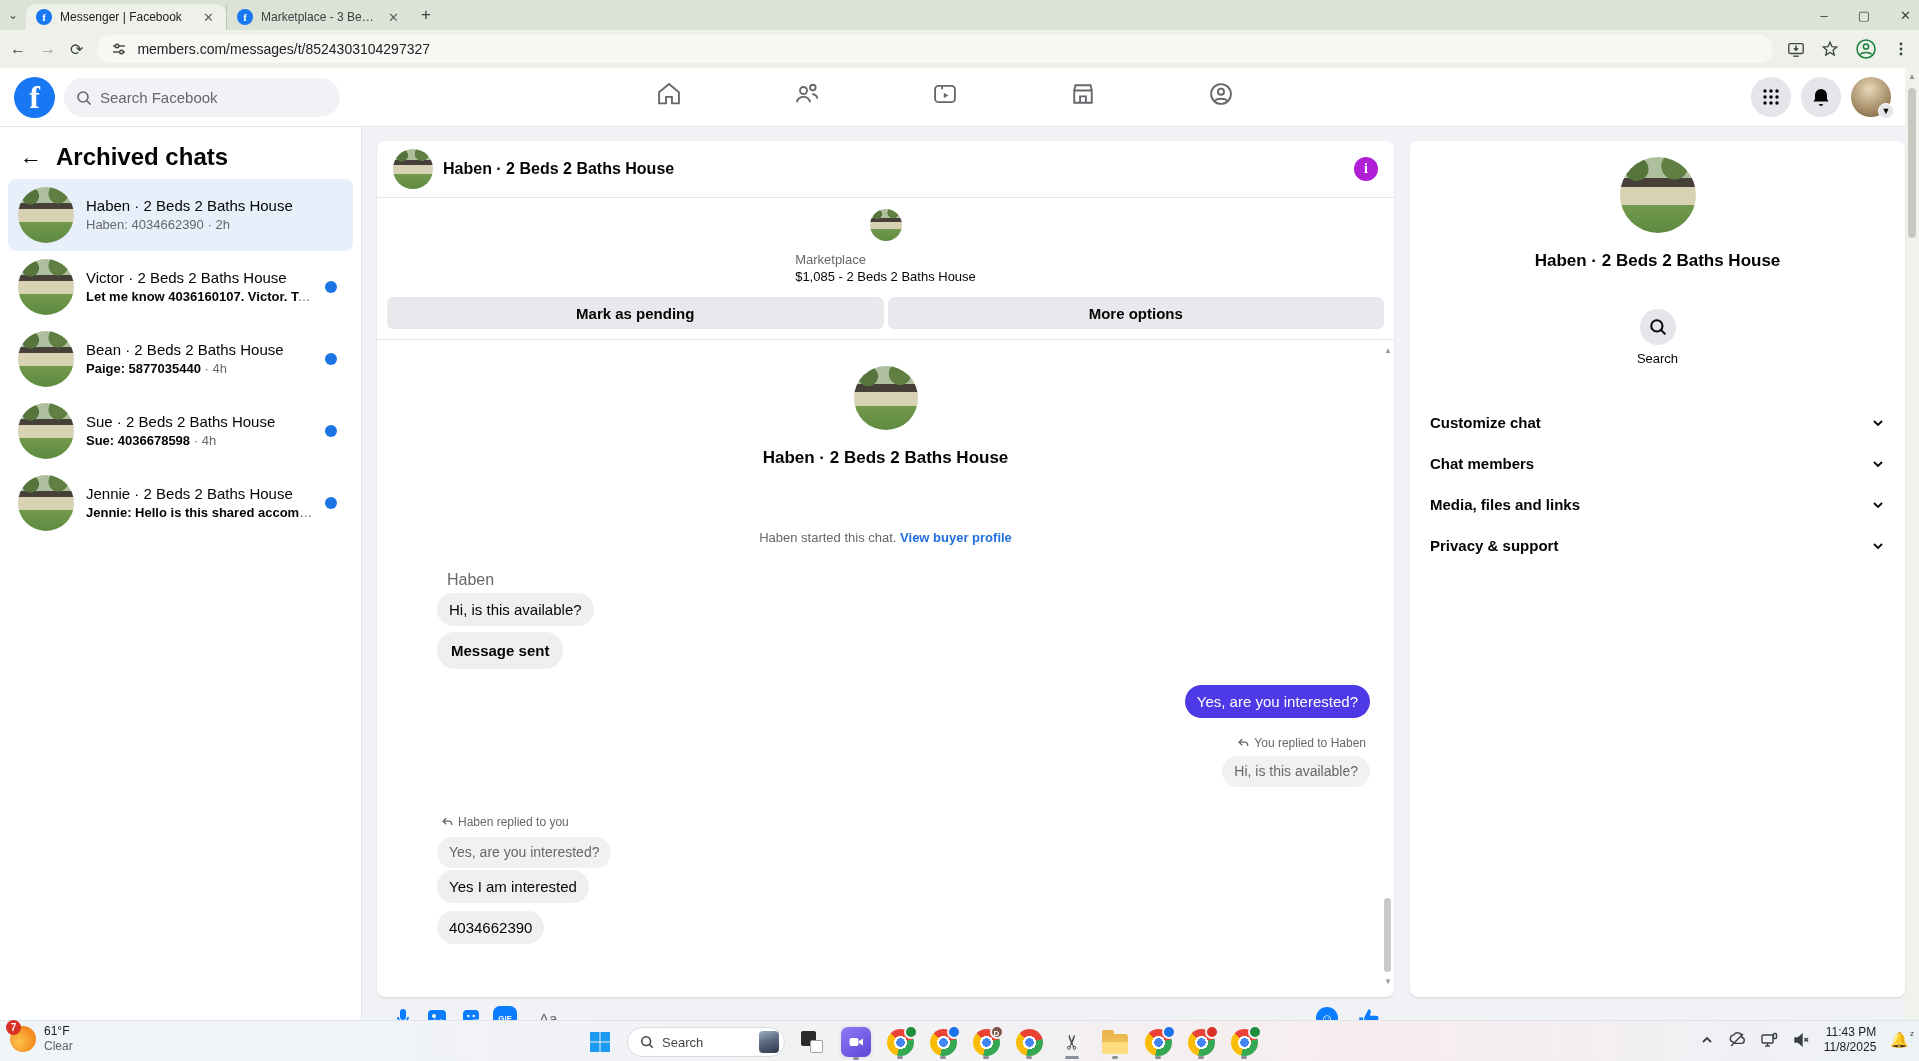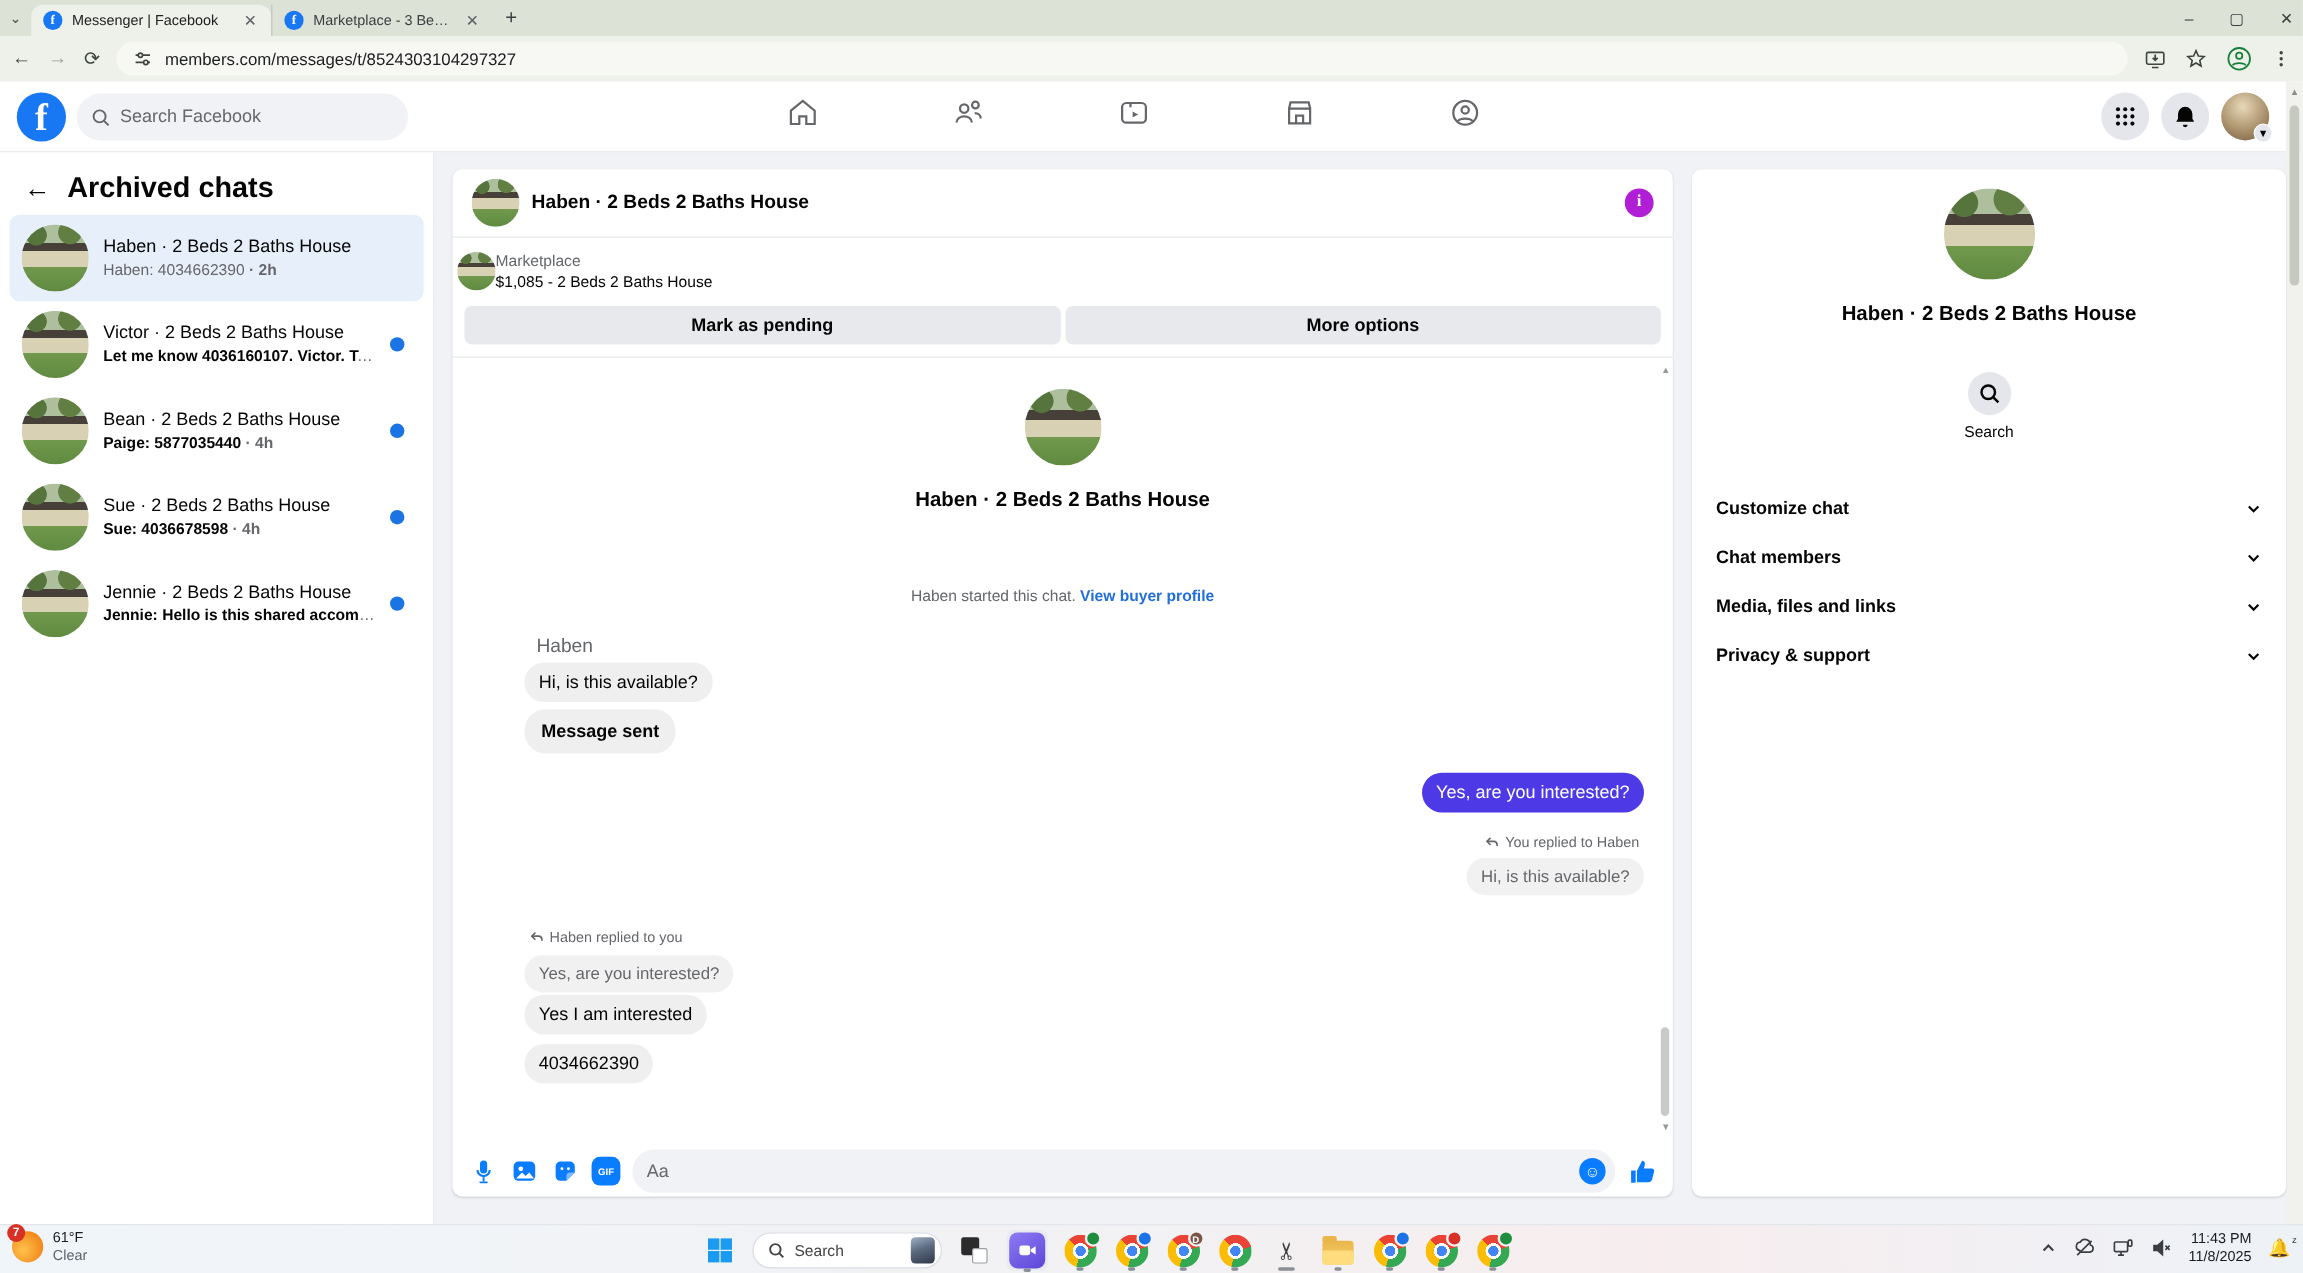--- a/index.html
+++ b/index.html
@@ -50,30 +50,30 @@
   .house-av { width:56px; height:56px; border-radius:50%; flex:none;
     background:
       radial-gradient(circle at 22% 16%, #55753c 0 13%, transparent 14%),
       radial-gradient(circle at 72% 12%, #617f42 0 15%, transparent 16%),
       linear-gradient(180deg,#aebf9d 0%,#aebf9d 28%,#474038 28%,#474038 40%,#d8d1b4 40%,#d8d1b4 63%,#71994d 63%,#5f8a40 100%); }
   .crow .col { flex:1; min-width:0; }
   .crow .name { font-size:15px; color:#050505; line-height:20px; white-space:nowrap; overflow:hidden; text-overflow:ellipsis; }
   .crow .prev { font-size:13px; color:#65676b; line-height:18px; white-space:nowrap; overflow:hidden; text-overflow:ellipsis; }
   .crow.unread .prev .ptext { color:#050505; font-weight:bold; }
   .crow .time::before { content:" · "; }
-  .crow .time { color:#65676b; font-weight:bold; }
+  .crow .time { color:#65676b; font-weight:normal; }
   .bluedot { width:12px; height:12px; border-radius:50%; background:#1b74e4; flex:none; margin-right:6px; }
 
   
   .chatcard { position:absolute; left:377px; top:141px; width:1017px; height:856px; background:#fff; border-radius:8px; box-shadow:0 1px 2px rgba(0,0,0,.12); }
   .chat-top { height:57px; display:flex; align-items:center; padding:0 16px; gap:10px; border-bottom:1px solid #e5e6ea; }
   .av40 { width:40px; height:40px; border-radius:50%; flex:none; }
   .chat-title { font-size:16px; font-weight:bold; color:#050505; flex:1; }
   .info-ic { width:24px; height:24px; border-radius:50%; background:#b01fd6; color:#fff; font-size:14px; font-weight:bold; text-align:center; line-height:24px; font-family:"Liberation Serif",serif; }
-  .mp-row { display:flex; align-items:center; padding:11px 4px 6px; }
+  .mp-row { display:flex; align-items:center; gap:10px; padding:11px 4px 6px;flex-direction:column; }
   .av32 { width:32px; height:32px; border-radius:50%; flex:none; }
   .mp-label { font-size:13px; color:#65676b; line-height:17px; }
   .mp-listing { font-size:13px; color:#050505; line-height:17px; }
   .btnrow { display:flex; gap:4px; margin:6px 10px 10px; }
   .gbtn { flex:1; height:32px; background:#e7e9ec; border:none; border-radius:6px; font-size:15px; font-weight:bold; color:#050505; font-family:"Liberation Sans",sans-serif; }
   .chat-div { border-bottom:1px solid #e5e6ea; }
   .msgs { position:relative; height:650px; padding:26px 24px 0; overflow:hidden; }
   .intro { text-align:center; }
   .av64 { width:64px; height:64px; border-radius:50%; display:inline-block; }
   .intro-title { font-size:17px; font-weight:bold; color:#050505; margin-top:14px; }

